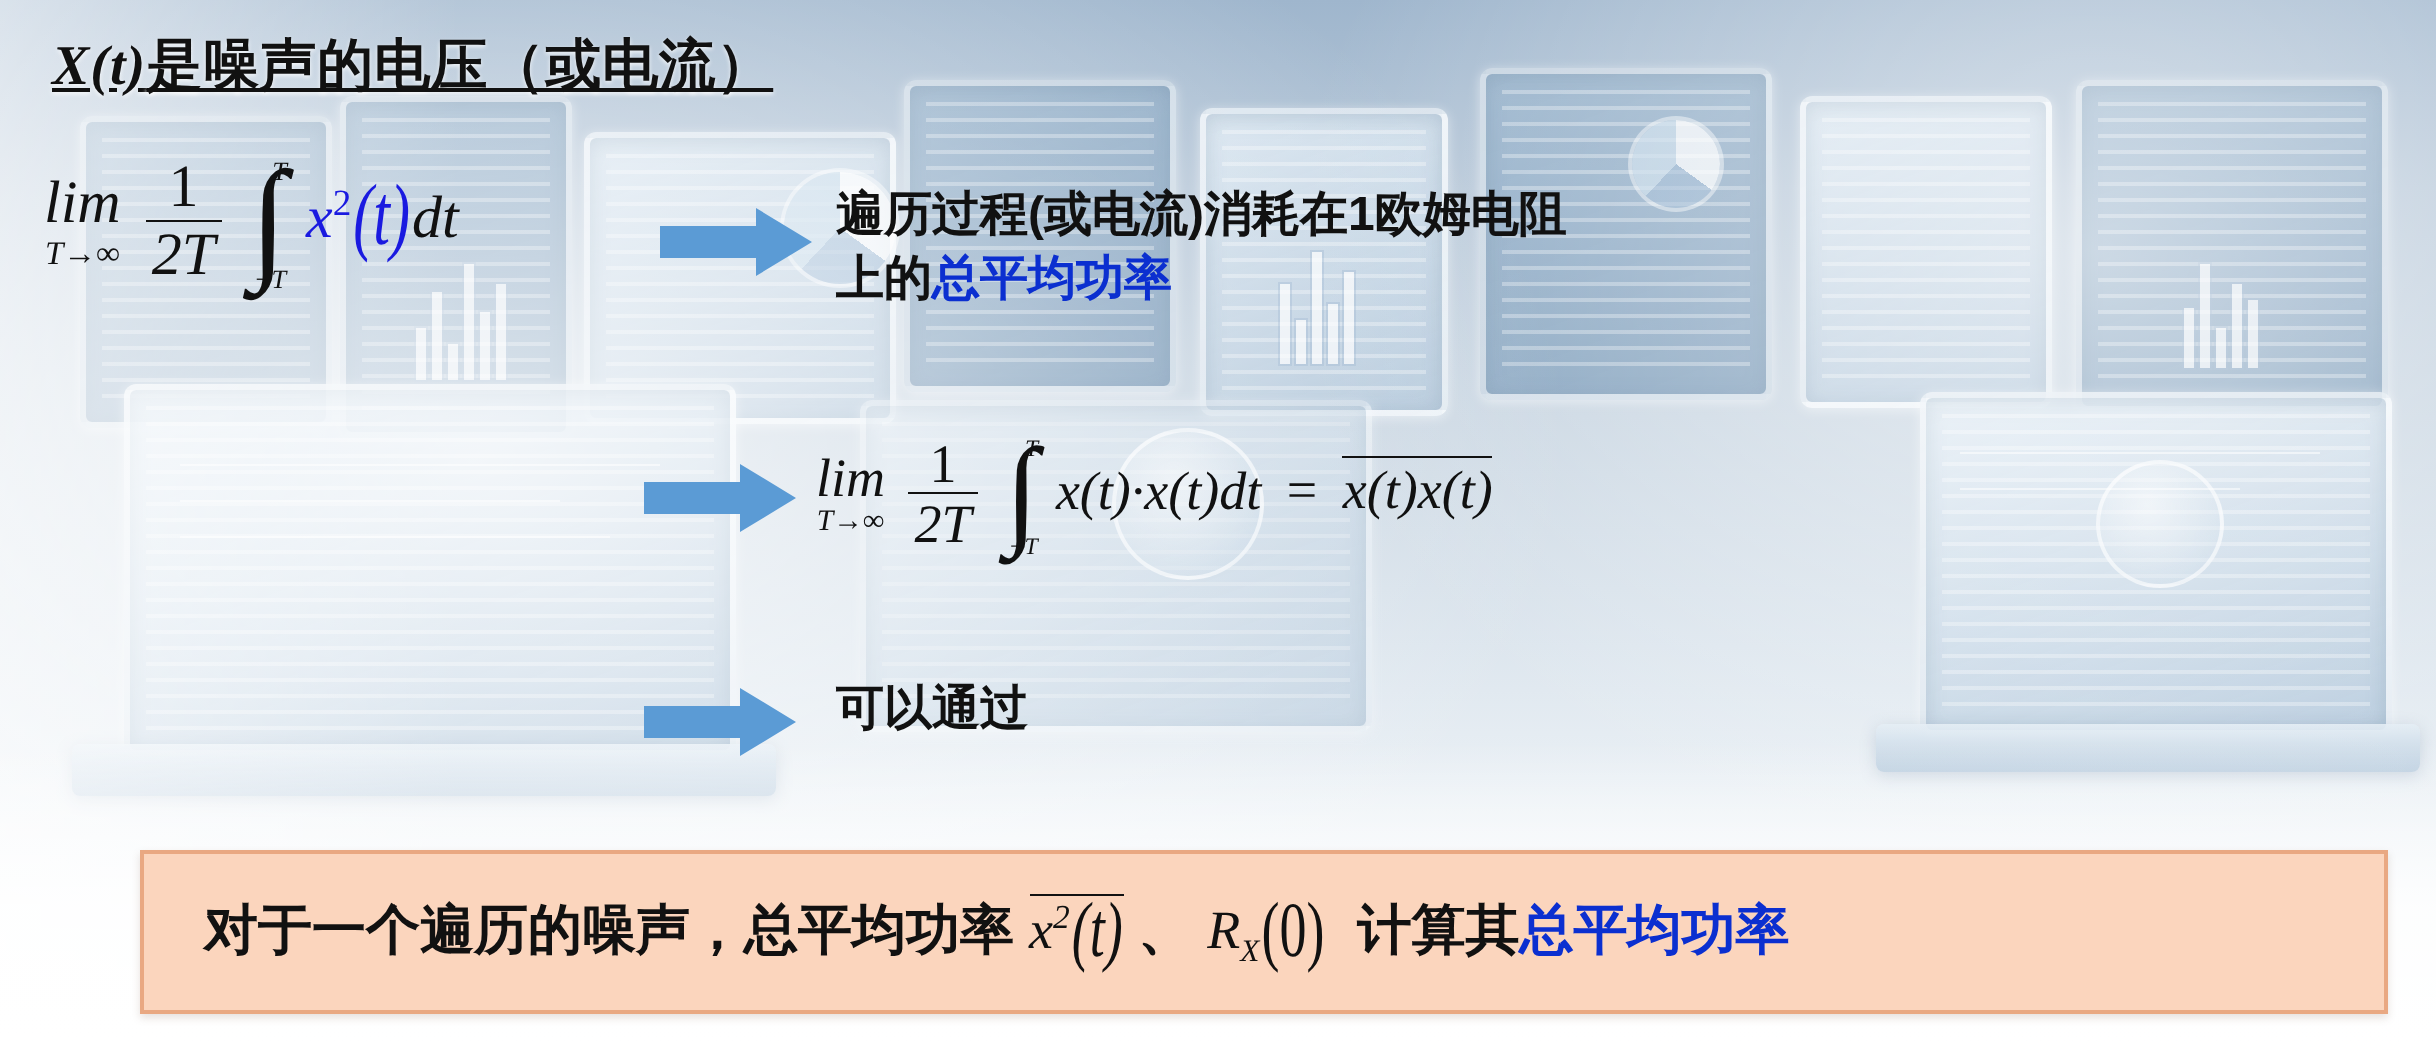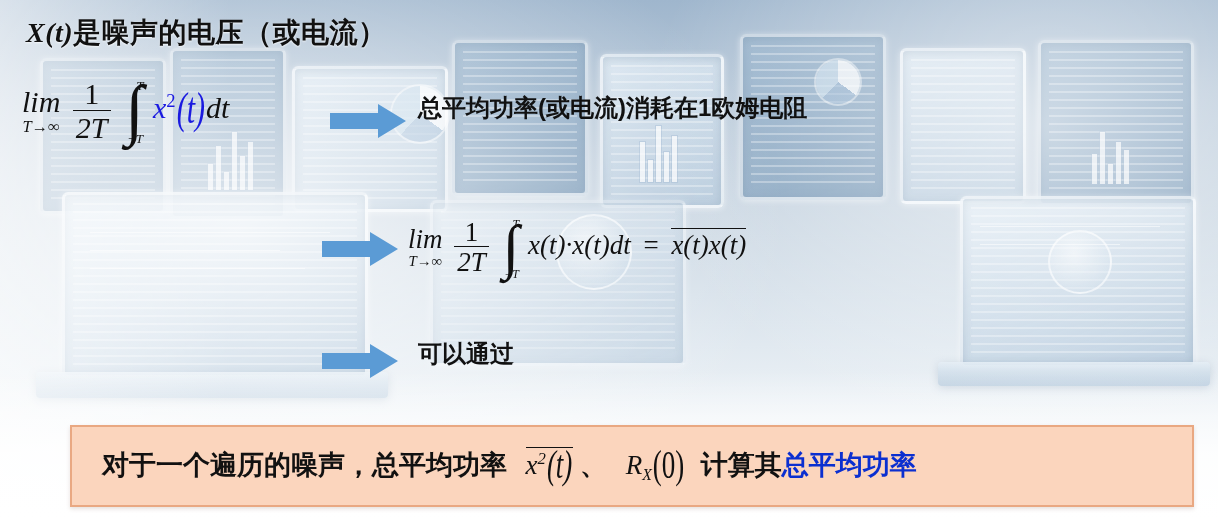--- a/index.html
+++ b/index.html
@@ -65,20 +65,21 @@
     background:linear-gradient(90deg, rgba(255,255,255,0.55), rgba(255,255,255,0));
   }
 
   
   #content{position:absolute;inset:0;}
   .title{
     position:absolute;left:26px;top:14px;
     font-size:28px;font-weight:bold;color:#111;
     letter-spacing:0.5px;
     text-shadow:0 1px 2px rgba(255,255,255,0.8);
+    text-decoration:underline;
   }
   .title .ital{font-style:italic;font-family:"Liberation Serif", serif;}
 
   .math{font-family:"Liberation Serif", serif;color:#111;}
   .it{font-style:italic;}
   .blue{color:#1a1ae0;}
   .navy{color:#0b2fd0;}
 
   
   .frac{display:inline-block;vertical-align:middle;text-align:center;margin:0 3px;}
@@ -119,21 +120,21 @@
   #banner{
     position:absolute;left:70px;top:425px;width:1120px;height:78px;
     background:#fbd5bd;
     border:2px solid #e9a882;
     box-shadow:0 2px 4px rgba(120,90,70,0.18);
     display:flex;align-items:center;
   }
   #banner-inner{
     padding-left:30px;font-size:27px;font-weight:bold;color:#111;white-space:nowrap;
   }
-  #banner-inner .math{font-weight:normal;margin-left:11px;}
+  #banner-inner .math{font-weight:normal;}
 </style>
 </head>
 <body>
 
 <div id="bg">
   <div class="bg-base"></div>
 
   <div class="screen dark" style="left:40px;top:58px;width:120px;height:150px;">
       <div class="lines"></div>
     </div>
@@ -237,21 +238,24 @@
   </div>
 
   <div class="arrow" style="left:330px;top:104px;">
     <svg width="76" height="34" viewBox="0 0 76 34">
       <polygon points="0,9 48,9 48,0 76,17 48,34 48,25 0,25" fill="#5b9bd5"></polygon>
     </svg>
   </div>
 
   <div id="note1">
 
-    <div><span>总平均功率(或电流)消耗在1欧姆电阻</span></div>
+    <div><span>遍历过程(或电流)消耗在1欧姆电阻</span></div>
+    <div>
+      <span>上的</span><span class="navy">总平均功率</span>
+    </div>
   </div>
 
   <div class="arrow" style="left:322px;top:232px;">
     <svg width="76" height="34" viewBox="0 0 76 34">
       <polygon points="0,9 48,9 48,0 76,17 48,34 48,25 0,25" fill="#5b9bd5"></polygon>
     </svg>
   </div>
 
   <div id="eq2" class="math">
     <span class="lim">

